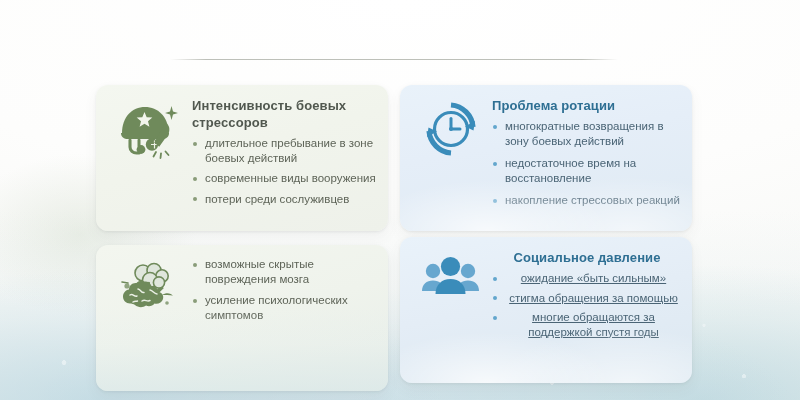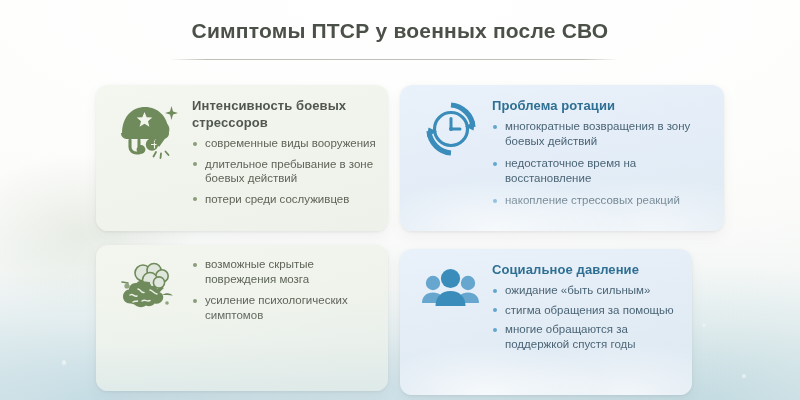--- a/index.html
+++ b/index.html
@@ -58,25 +58,25 @@
   
   #grid{position:absolute;left:96px;top:85px;width:608px;height:306px;}
   .card{
     position:absolute;width:292px;height:146px;border-radius:12px;
     box-shadow:0 1px 3px rgba(80,90,85,.10), 0 6px 14px rgba(80,90,85,.06);
     overflow:hidden;
   }
   .card.c1{left:0;top:0;
     background:linear-gradient(165deg,#f4f7f0 0%,#f1f4ec 45%,#eef1ea 100%);}
   .card.c2{left:304px;top:0;
-    background:linear-gradient(170deg,#e9f2fa 0%,#e5eef8 40%,#dfeaf3 100%);padding-left:32px;}
+    background:linear-gradient(170deg,#e9f2fa 0%,#e5eef8 40%,#dfeaf3 100%);}
   .card.c3{left:0;top:160px;height:146px;
     background:linear-gradient(165deg,#f3f6ef 0%,#eff3ec 50%,#e8eee9 100%);}
-  .card.c4{left:304px;top:164px;height:146px;
-    background:linear-gradient(170deg,#e9f2fa 0%,#e4edf6 45%,#dce8f1 100%);}
+  .card.c4{left:304px;top:152px;height:146px;
+    background:linear-gradient(170deg,#e9f2fa 0%,#e4edf6 45%,#dce8f1 100%);text-align:center;}
   .card.c2::after,.card.c4::after{
     content:"";position:absolute;left:0;right:0;bottom:0;height:62%;
     background:
       radial-gradient(60% 80% at 30% 100%, rgba(255,255,255,.75) 0%, rgba(255,255,255,0) 70%),
       radial-gradient(65% 85% at 78% 100%, rgba(255,255,255,.6) 0%, rgba(255,255,255,0) 70%);
     pointer-events:none;
   }
   .card.c3::after{
     content:"";position:absolute;left:0;right:0;bottom:0;height:58%;
     background:linear-gradient(to top, rgba(213,230,232,.55) 0%, rgba(226,238,238,.2) 55%, rgba(255,255,255,0) 100%);
@@ -102,32 +102,31 @@
   .card.c2 .bullets li,.card.c4 .bullets li{color:#4a6475;}
   .bullets li:last-child{margin-bottom:12px;}
   .bullets li::before{
     content:"";position:absolute;left:1px;top:5.5px;
     width:4px;height:4px;border-radius:50%;
   }
   .card.c1 .bullets li::before,.card.c3 .bullets li::before{background:#8a9c79;}
   .card.c2 .bullets li::before,.card.c4 .bullets li::before{background:#63a6cd;}
   .card.c3 .bullets li{margin-bottom:7px;}
   .card.c2 .bullets li{margin-bottom:8px;}
-  .card.c4 .bullets li{margin-bottom:5px;}
+  .card.c4 .bullets li{margin-bottom:5px;text-decoration:underline;}
 </style>
 </head>
 <body>
 
 <div id="slide">
 
   <div class="wash wash-green"></div>
   <div class="wash wash-bottom"></div>
   <div class="wash wash-speck"></div>
 
-  <div id="title">Симптомы ПТСР у военных после СВО</div>
   <div id="divider"></div>
 
   <div id="grid">
 
     <div class="card c1">
       <div class="card-icon">
         <svg viewBox="0 0 62 60" width="62" height="60" aria-hidden="true">
           <path d="M6 34 C6 18 16 8 29 8 C42 8 52 18 52 31 L52 34 Z" fill="#6f8a5b"></path>
           <path d="M5 34 L53 34 C53 38 50 40 46 40 L12 40 C8 40 5 38 5 34 Z" fill="#6f8a5b"></path>
           <path d="M28.5 13 L30.7 18.2 L36.3 18.6 L32 22.3 L33.4 27.8 L28.5 24.7 L23.6 27.8 L25 22.3 L20.7 18.6 L26.3 18.2 Z" fill="#f2f5ec"></path>
@@ -141,22 +140,22 @@
             <path d="M40 53 L37.5 57.5"></path>
               <path d="M45 54.5 L44.5 59"></path>
               <path d="M49.5 52.5 L52.5 56"></path>
           </g>
           <path d="M55.5 7 L57 12.5 L62 14 L57 15.5 L55.5 21 L54 15.5 L49 14 L54 12.5 Z" fill="#6f8a5b"></path>
         </svg>
       </div>
       <div class="card-body">
         <div class="card-title">Интенсивность боевых стрессоров</div>
         <ul class="bullets">
+          <li>длительное пребывание в зоне боевых действий</li>
           <li>современные виды вооружения</li>
-          <li>длительное пребывание в зоне боевых действий</li>
           <li>потери среди сослуживцев</li>
         </ul>
       </div>
     </div>
 
     <div class="card c2">
       <div class="card-icon">
         <svg viewBox="0 0 62 60" width="62" height="60" aria-hidden="true">
           <path d="M31 6 A24 24 0 0 1 53 28" fill="none" stroke="#3a8cba" stroke-width="5.2" stroke-linecap="butt"></path>
           <path d="M55 22 L53.5 31.5 L45 27.5 Z" fill="#3a8cba"></path>

